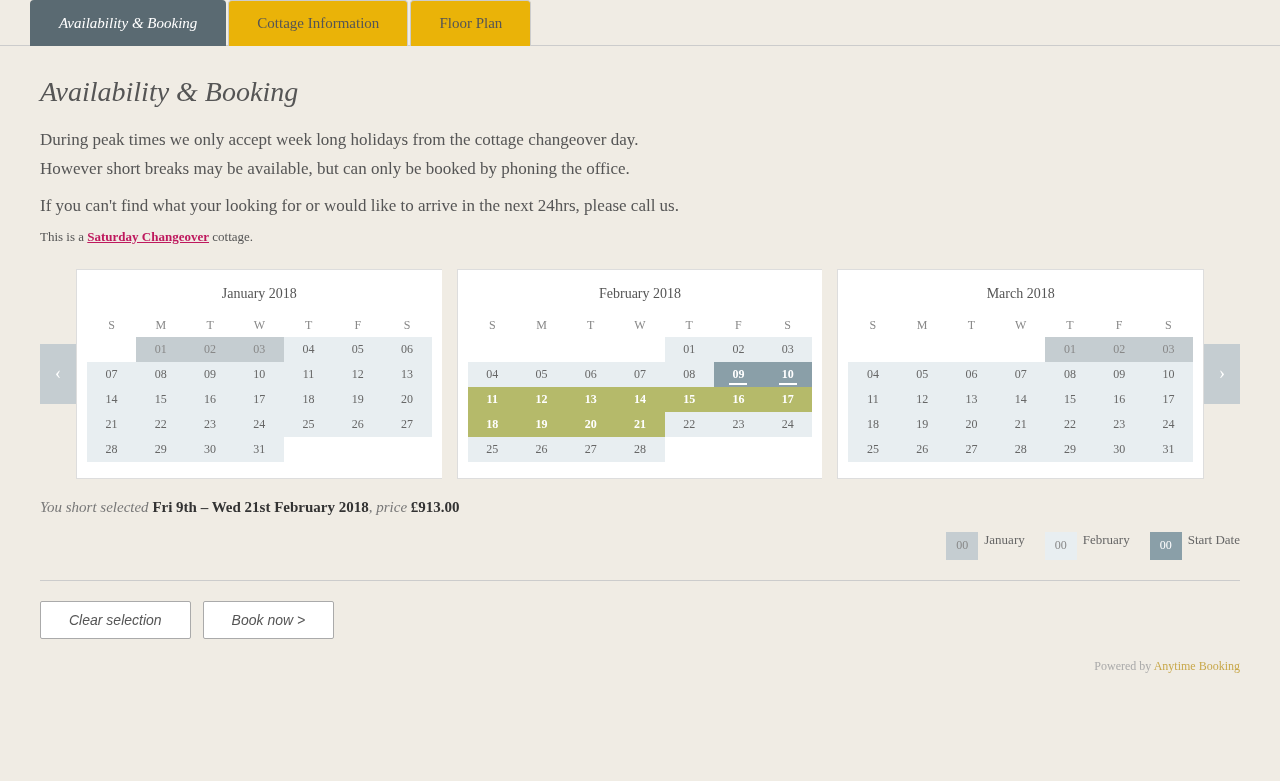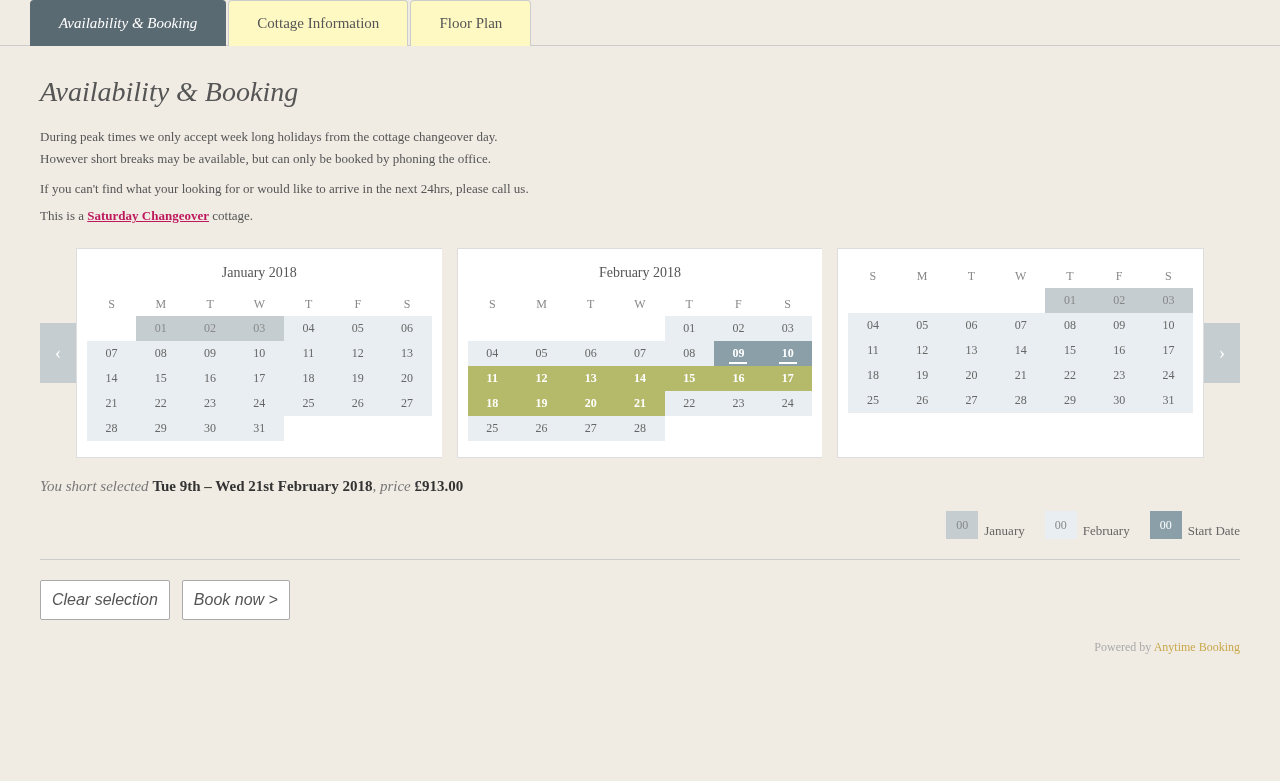--- a/index.html
+++ b/index.html
@@ -33,39 +33,39 @@
     .tab.active {
       background: #5a6a72;
       color: #fff;
       border-radius: 4px 4px 0 0;
       border-color: transparent;
       font-style: italic;
     }
     .tab:not(.active) {
       border-color: #ccc;
       border-radius: 4px 4px 0 0;
-      background: #fef9c3;
+      background: #eab308;
       margin-left: 2px;
     }
 
     
     .main-content {
       padding: 30px 40px 20px 40px;
     }
 
     h1.page-title {
       font-size: 28px;
       font-weight: normal;
       font-style: italic;
       color: #555;
       margin-bottom: 18px;
     }
 
     .description {
-      font-size: 13px;
+      font-size: 17px;
       color: #555;
       line-height: 1.7;
       margin-bottom: 8px;
     }
 
     .changeover-text {
       font-size: 13px;
       color: #555;
       margin-bottom: 24px;
     }
@@ -198,21 +198,21 @@
     .legend {
       display: flex;
       align-items: center;
       justify-content: flex-end;
       gap: 20px;
       margin-bottom: 20px;
     }
 
     .legend-item {
       display: flex;
-      align-items: flex-end;
+      align-items: flex-start;
       gap: 6px;
       font-size: 13px;
       color: #666;
     }
 
     .legend-box {
       width: 32px;
       height: 28px;
       display: flex;
       align-items: center;
@@ -242,24 +242,24 @@
     }
 
     
     .buttons {
       display: flex;
       gap: 12px;
       align-items: center;
     }
 
     .btn {
-      padding: 10px 11px;
+      padding: 10px 28px;
       border: 1px solid #aaa;
       background: #fff;
-      font-size: 16px;
+      font-size: 14px;
       font-style: italic;
       color: #555;
       cursor: pointer;
       border-radius: 2px;
     }
 
     
     .footer {
       text-align: right;
       font-size: 12px;
@@ -416,20 +416,21 @@
                 <td class="normal">27</td>
                 <td class="normal">28</td>
                 <td class="empty"></td>
                 <td class="empty"></td>
                 <td class="empty"></td>
               </tr>
             </tbody>
           </table>
         </div>
         <div class="calendar">
+          <div class="calendar-title">March 2018</div>
           <table class="cal-grid">
             <thead>
               <tr>
                 <th>S</th>
                 <th>M</th>
                 <th>T</th>
                 <th>W</th>
                 <th>T</th>
                 <th>F</th>
                 <th>S</th>
@@ -482,21 +483,21 @@
                 <td class="normal">31</td>
               </tr>
             </tbody>
           </table>
         </div>
       </div>
     <div class="nav-arrow">›</div>
   </div>
 
   <p class="selection-info">
-    <span>You short selected </span><strong>Tue 9th – Wed 21st February 2018</strong><span>, price </span><strong>£913.00</strong>
+    <span>You short selected </span><strong>Fri 9th – Wed 21st February 2018</strong><span>, price </span><strong>£913.00</strong>
   </p>
 
   <div class="legend">
     <div class="legend-item">
       <div class="legend-box booked-box">00</div>
       <span>January</span>
     </div>
     <div class="legend-item">
       <div class="legend-box available-box">00</div>
       <span>February</span>

